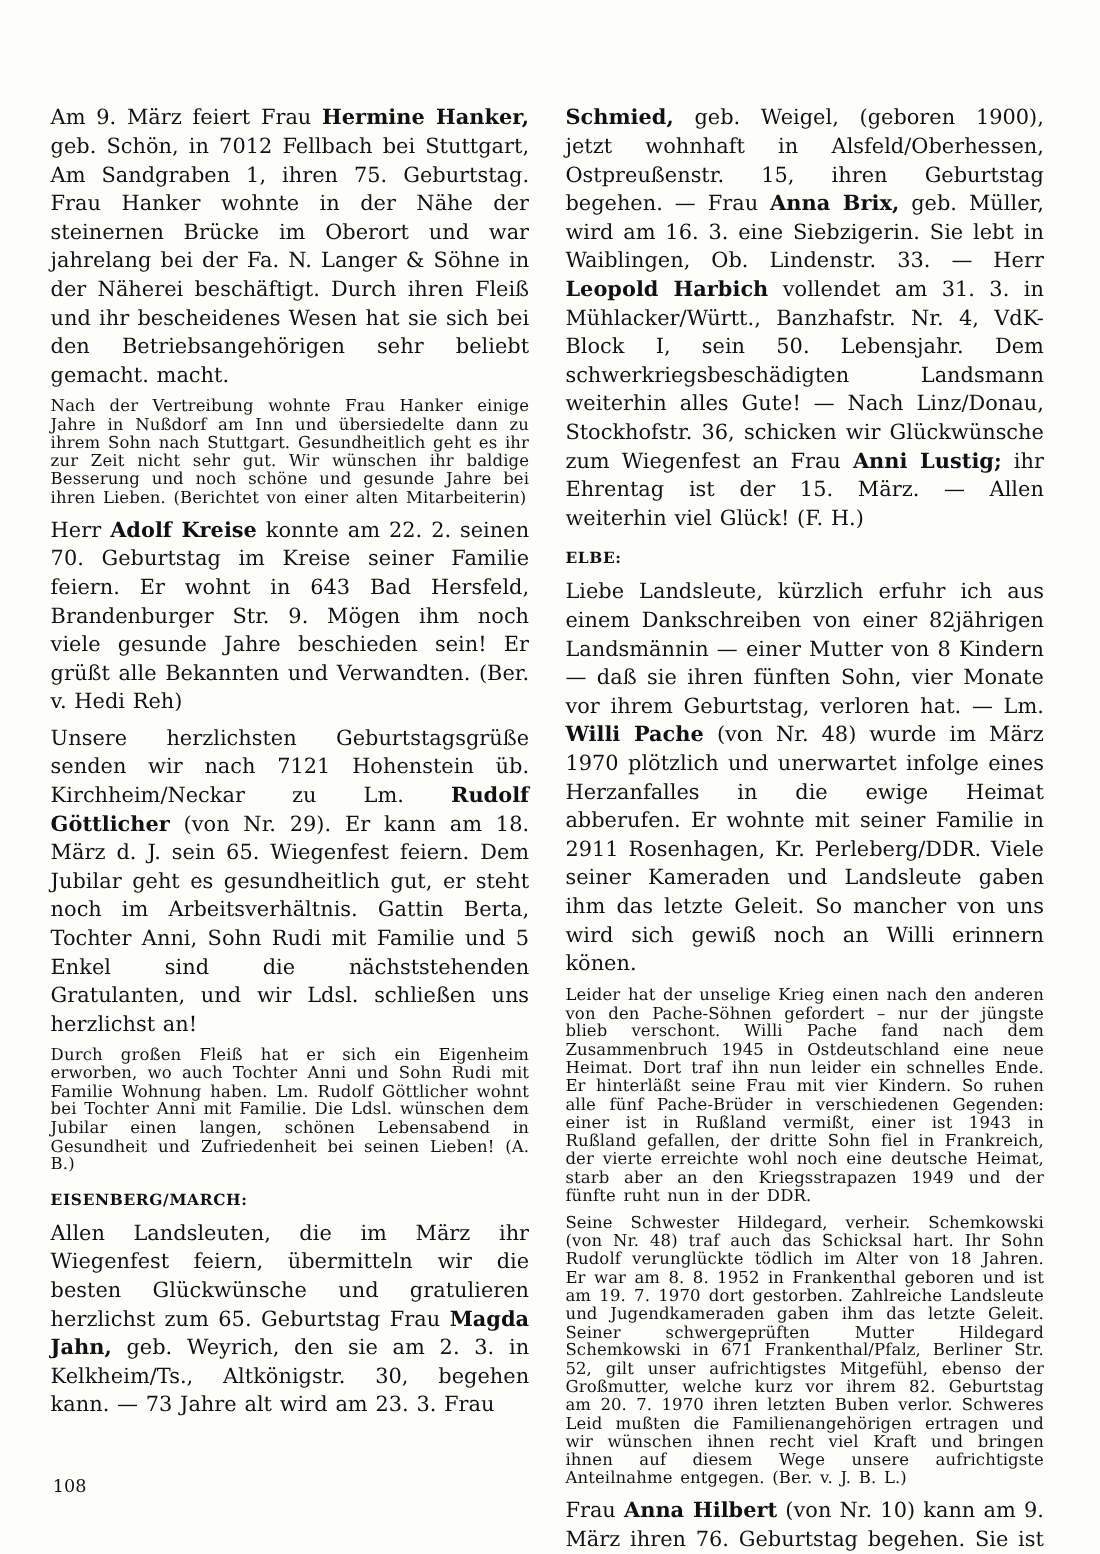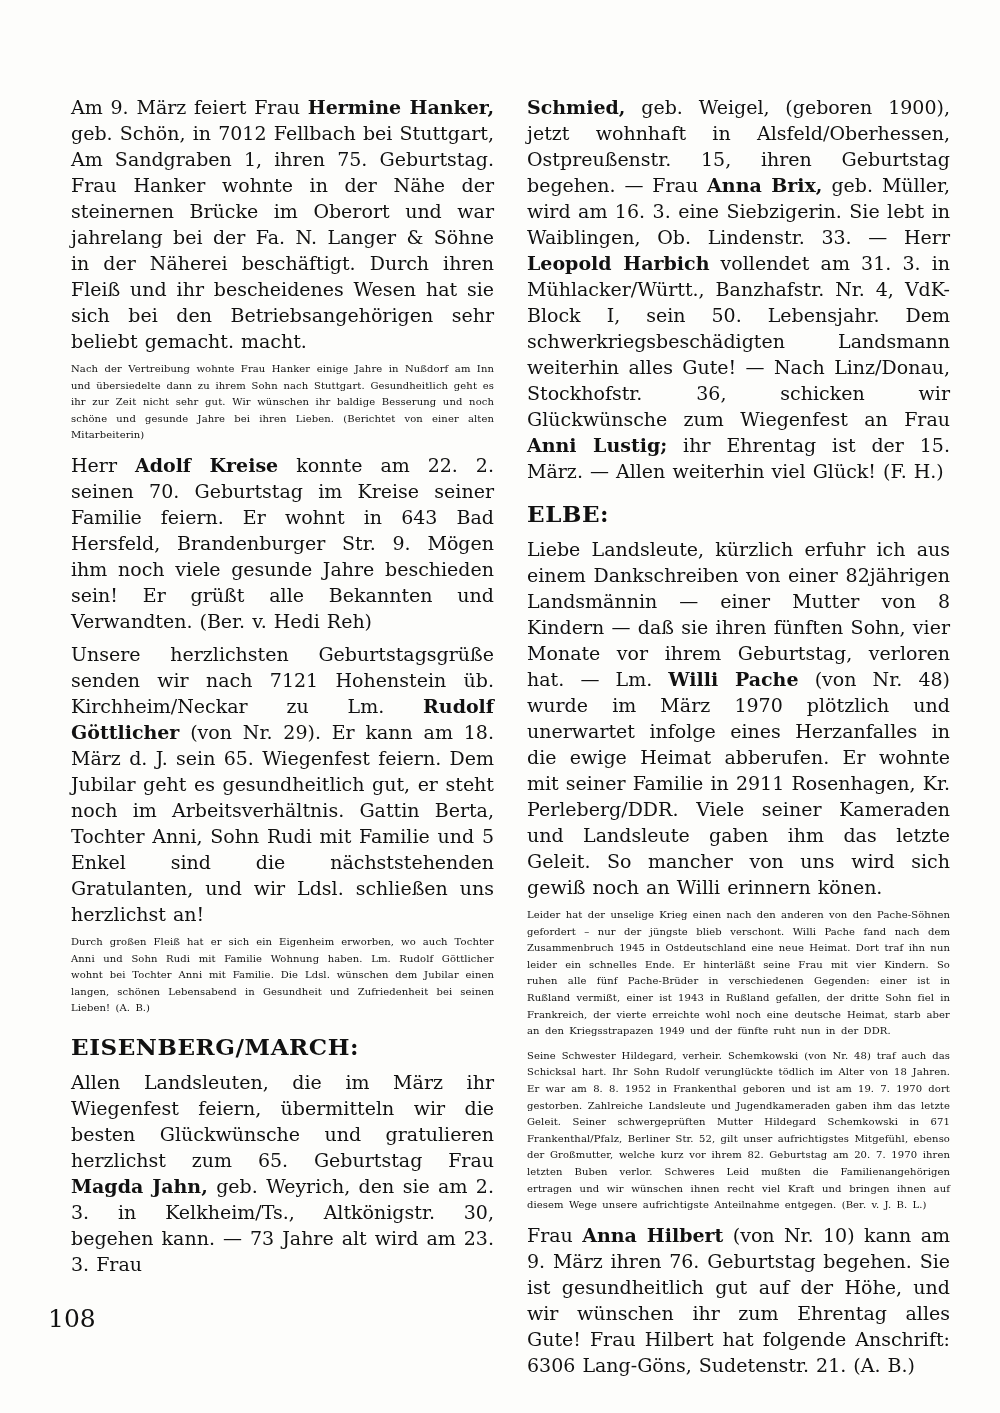--- a/index.html
+++ b/index.html
@@ -9,57 +9,57 @@
   }
   .page {
     position: relative;
     width: 1000px;
     height: 1413px;
     background: #fdfdfb;
     color: #111111;
     font-family: "DejaVu Serif", "Liberation Serif", serif;
     overflow: hidden;
     box-sizing: border-box;
-    padding: 94px 50px 0 71px;
+    padding: 94px 50px 0 46px;
   }
   .columns {
     display: flex;
     gap: 33px;
     align-items: flex-start;
   }
   .col {
     width: 435px;
     box-sizing: border-box;
   }
   p.para {
     font-size: 19px;
     line-height: 26px;
     text-align: justify;
     margin: 0 0 7px 0;
     word-spacing: 1px;
   }
   p.small {
-    font-size: 10px;
+    font-size: 15px;
     line-height: 16.6px;
     text-align: justify;
     margin: 2px 0 8px 0;
     word-spacing: 2px;
     letter-spacing: 0.1px;
   }
   h2.heading {
-    font-size: 23px;
+    font-size: 14px;
     font-weight: bold;
     letter-spacing: 0.6px;
     margin: 16px 0 9px 0;
   }
   .page-number {
     position: absolute;
     left: 48px;
-    top: 1304px;
-    font-size: 25px;
+    top: 1341px;
+    font-size: 16px;
     font-weight: normal;
   }
   b { font-weight: bold; }
 </style>
 </head>
 <body>
 
 <div class="page">
   <div class="columns">
 

